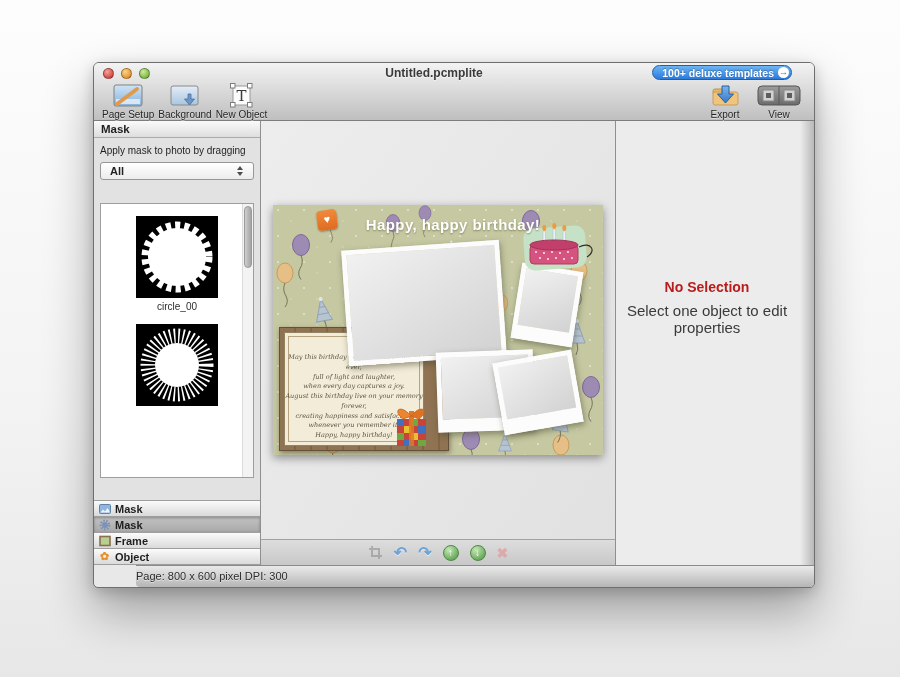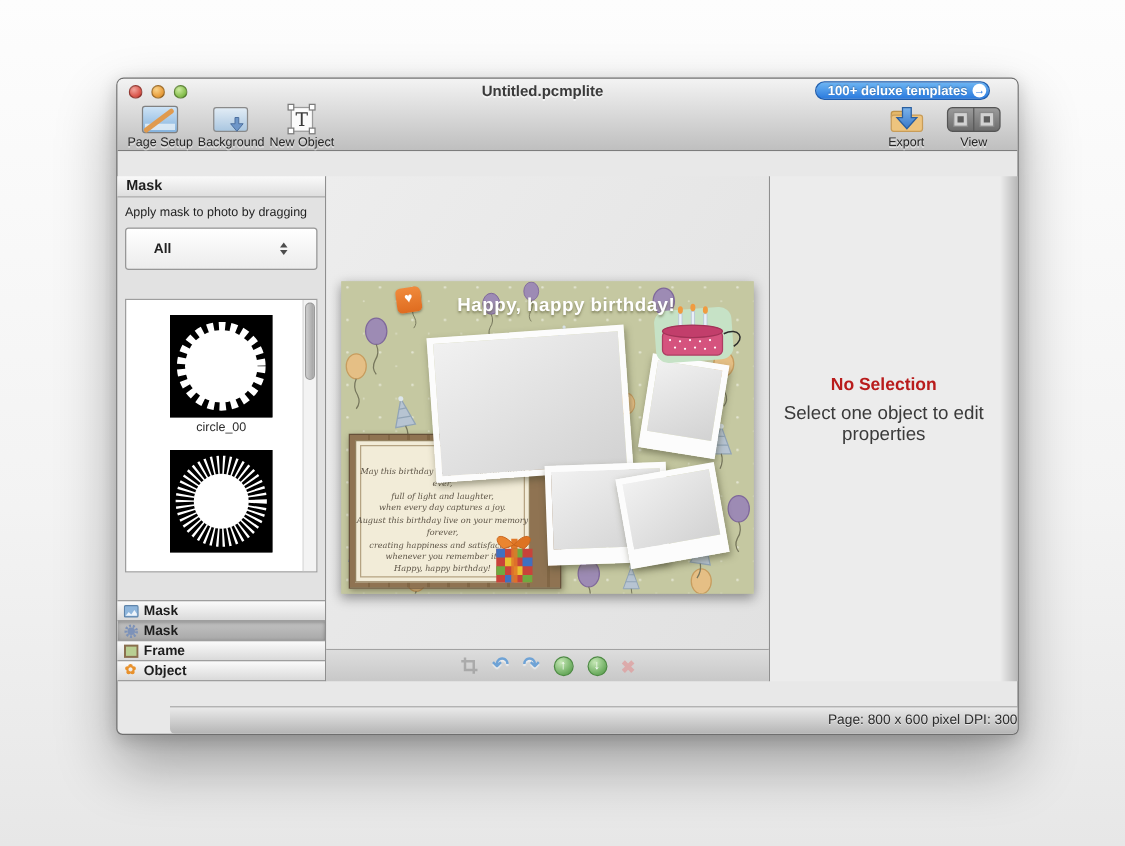--- a/index.html
+++ b/index.html
@@ -6,21 +6,21 @@
   html,body { margin:0; padding:0; }
   body {
     width:900px; height:677px; overflow:hidden; position:relative;
     background:linear-gradient(#fdfdfd, #f3f3f3 60%, #e7e7e7);
     font-family:"Liberation Sans", sans-serif;
   }
   .window {
     position:absolute; left:93px; top:62px; width:722px; height:526px;
     border:1px solid #6f6f6f; border-radius:6px 6px 5px 5px;
     box-shadow:0 24px 48px rgba(0,0,0,.32), 0 4px 14px rgba(0,0,0,.18);
-    display:flex; flex-direction:column; background:#e8e8e8;gap:20px;
+    display:flex; flex-direction:column; background:#e8e8e8;
   }
   
   .chrome { height:58px; position:relative; border-radius:5px 5px 0 0;
     background:linear-gradient(#f3f3f3, #bfbfbf); border-bottom:1px solid #7d7d7d; }
   .traffic { position:absolute; left:9px; top:5px; display:flex; gap:7px; }
   .light { width:11px; height:11px; border-radius:50%; border:1px solid rgba(0,0,0,.3); }
   .light.close { background:radial-gradient(circle at 35% 30%, #f2a59d, #d9544a 65%, #a83a31); }
   .light.min   { background:radial-gradient(circle at 35% 30%, #fad389, #e89d3c 65%, #b97c22); }
   .light.max   { background:radial-gradient(circle at 35% 30%, #cdeba0, #86bf4e 65%, #5f9a33); }
   .title { position:absolute; top:3px; left:120px; right:160px; text-align:center;
@@ -35,23 +35,23 @@
   .tool { display:flex; flex-direction:column; align-items:center; min-width:54px; padding:1px 2px; }
   .tool .ic { height:27px; display:flex; align-items:center; justify-content:center; }
   .tool .lbl { font-size:10px; color:#262626; text-shadow:0 1px 0 rgba(255,255,255,.5); margin-top:0; }
   .tool-spacer { flex:1; }
   
   .main { flex:1; min-height:0; display:flex; }
   .sidebar { width:167px; background:#e2e2e2; border-right:1px solid #8f8f8f; display:flex; flex-direction:column; }
   .sb-header { height:17px; line-height:16px; padding-left:7px; font-size:11.5px; font-weight:bold; color:#1e1e1e;
     background:linear-gradient(#fafafa,#dedede); border-bottom:1px solid #ababab; }
   .sb-hint { font-size:10px; color:#1e1e1e; padding:7px 6px 3px; }
-  .sb-select { margin:3px 6px 7px; height:34px; background:linear-gradient(#ffffff,#ececec);
+  .sb-select { margin:3px 6px 7px; height:18px; background:linear-gradient(#ffffff,#ececec);
     border:1px solid #979797; border-radius:3px; display:flex; align-items:center;
-    font-size:11px; font-weight:bold; color:#222; padding:0 22px; }
+    font-size:11px; font-weight:bold; color:#222; padding:0 9px; }
   .stepper { margin-left:auto; display:flex; flex-direction:column; gap:2px; padding-right:1px; }
   .stepper i { width:0; height:0; border-left:3.5px solid transparent; border-right:3.5px solid transparent; display:block; }
   .stepper .up { border-bottom:4px solid #4c4c4c; }
   .stepper .dn { border-top:4px solid #4c4c4c; }
   .mask-list { flex:1; margin:16px 6px; background:#fff; border:1px solid #9e9e9e; position:relative; overflow:hidden; }
   .mask-items { padding-top:12px; }
   .mask-item { height:106px; display:flex; flex-direction:column; align-items:center; margin-bottom:2px; }
   .mask-thumb { width:82px; height:82px; background:#000; display:block; }
   .mask-label { font-size:10px; color:#2c2c2c; margin-top:3px; }
   .scrollbar { position:absolute; right:0; top:0; bottom:0; width:11px; background:#f3f3f3; border-left:1px solid #dcdcdc; }
@@ -101,21 +101,21 @@
   
   .canvas-toolbar { height:26px; background:linear-gradient(#dddddd,#c8c8c8); border-top:1px solid #a2a2a2;
     display:flex; align-items:center; justify-content:center; gap:11px; }
   .tb-arrow { font-size:16px; font-weight:bold; color:#6fa3d6; line-height:16px; text-shadow:0 1px 1px rgba(255,255,255,.6); }
   .circle-btn { width:16px; height:16px; border-radius:50%; border:1px solid #4d8a43; color:#fff;
     background:radial-gradient(circle at 35% 28%, #c6e8b6, #6fae62 68%, #539449);
     font-size:10px; line-height:14px; text-align:center; font-weight:bold; }
   .tb-delete { font-size:14px; font-weight:bold; color:#e09a9a; line-height:14px; }
   
   .statusbar { height:22px; border-top:1px solid #8a8a8a; border-radius:0 0 4px 4px;
-    background:linear-gradient(#eaeaea,#b5b5b5); text-align:right;
+    background:linear-gradient(#eaeaea,#b5b5b5); text-align:left;
     font-size:11px; color:#2c2c2c; line-height:20px; text-shadow:0 1px 0 rgba(255,255,255,.55);margin-left:42px; }
 </style>
 </head>
 <body>
 
 <div class="window">
 
   <div class="chrome">
     <div class="traffic">
       <span class="light close"></span>

